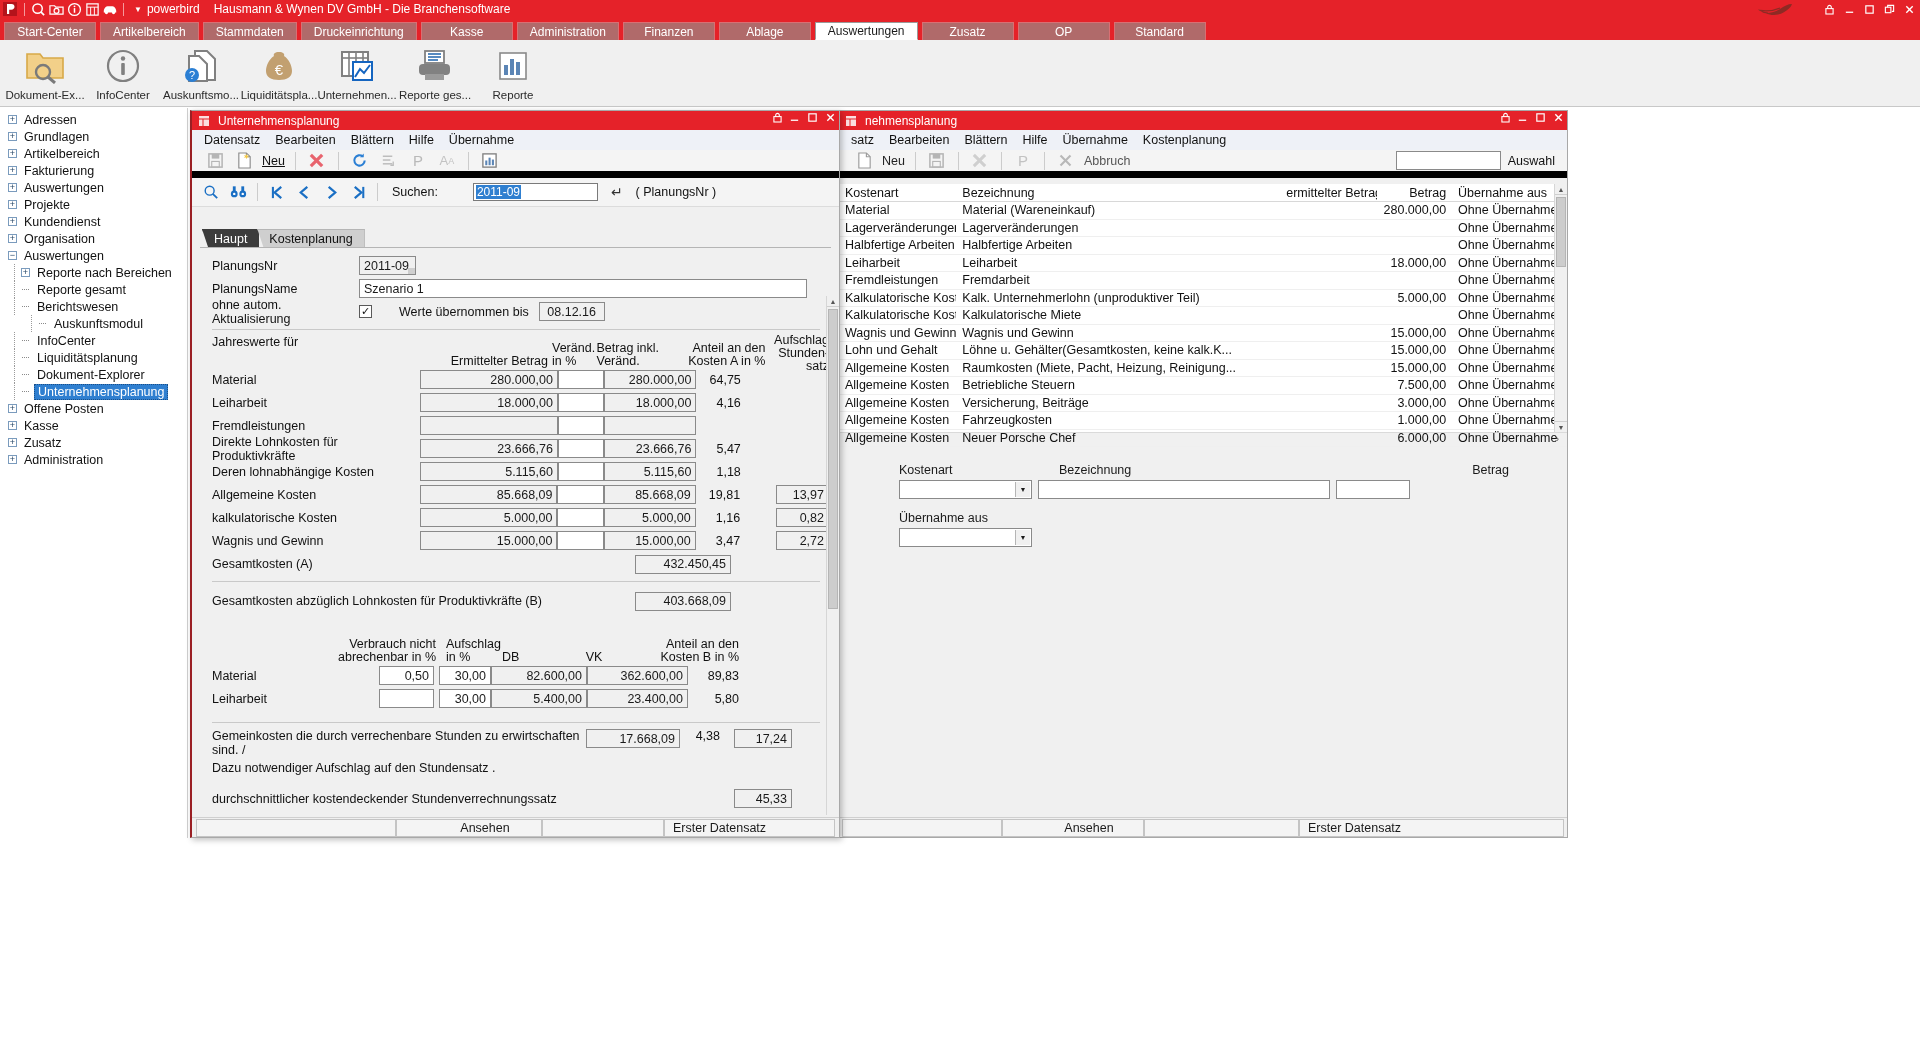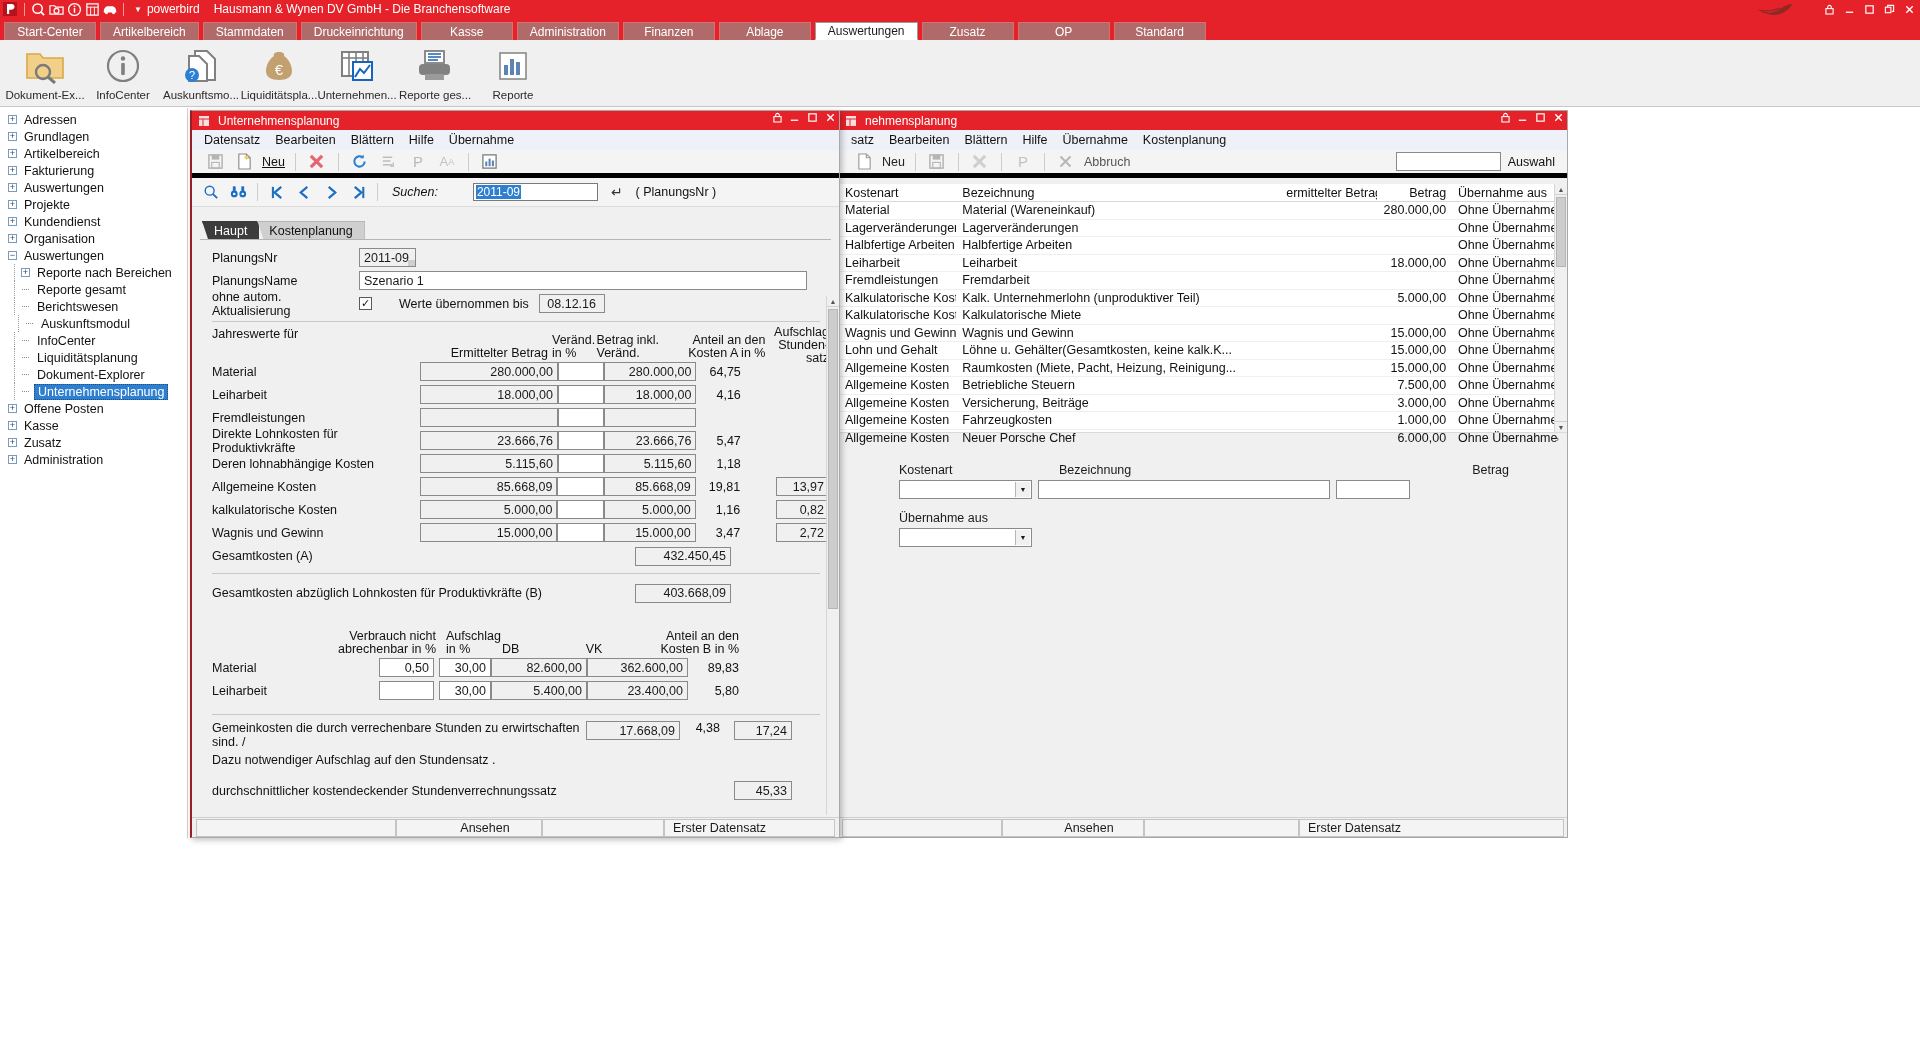--- a/index.html
+++ b/index.html
@@ -67,21 +67,21 @@
   .tdash:after{content:"";position:absolute;left:1px;top:4px;width:7px;height:1px;border-top:1px dotted #8a8a8a;}
   .tvline{ width:13px;height:17px;flex:0 0 auto;position:relative;}
   .tvline:after{content:"";position:absolute;left:6px;top:0;bottom:0;border-left:1px dotted #9a9a9a;}
   .tsel{ background:#2f7fd0; color:#fff; border:1px dotted #1a4f88;}
   
   .win{ position:absolute; background:#f0f0f0; border:1px solid #a8a8a8; }
   .win-title{ height:19px; background:#e52229; color:#fff; display:flex; align-items:center; padding-left:5px; font-size:12px;}
   .wt-ico{width:14px;height:14px;margin-right:7px;display:flex;align-items:center;justify-content:center;}
   .wt-btns{ position:absolute; right:3px; top:1px; display:flex; align-items:center; gap:7px; color:#fff; font-size:11px;}
   .wmenubar{ height:20px; background:#eef1f7; display:flex; align-items:center; padding-left:12px; gap:15px; font-size:12.5px; color:#111;}
-  .wtool{ height:28px; background:#f4f4f4; border-bottom:5px solid #000000; display:flex; align-items:center; padding-left:8px; gap:7px;}
+  .wtool{ height:28px; background:#f4f4f4; border-bottom:7px solid #000000; display:flex; align-items:center; padding-left:8px; gap:7px;}
   .tsep{ width:1px;height:18px;background:#cccccc;margin:0 3px;}
   .tbi{ width:22px;height:22px;display:flex;align-items:center;justify-content:center;}
   .tbi svg{display:block;}
   .wnav{ height:29px; background:#f4f4f4; display:flex; align-items:center; padding-left:8px; gap:5px; border-bottom:1px solid #dcdcdc;}
   .navi{ width:22px;height:22px;display:flex;align-items:center;justify-content:center;color:#1a6fc4;font-size:15px;font-weight:bold;}
   .lbl{ font-size:12.5px; color:#111;}
   .searchbox{ width:125px;height:18px;border:1px solid #7a7a7a;background:#fff;display:flex;align-items:center;padding:0 2px;}
   .searchsel{ background:#2f7fd0;color:#fff;font-size:12px;padding:0 1px;}
   
   .wtabs{ height:20px; display:flex; align-items:flex-end; padding-left:10px; background:#f0f0f0; gap:0px;}
@@ -336,21 +336,21 @@
     <div class="tnode" style="padding-left: 8px;">
       <span class="tvline"></span>
       <span class="tdash"></span>
       <span style="padding:0 3px;">Reporte gesamt</span>
     </div>
     <div class="tnode" style="padding-left: 8px;">
       <span class="tvline"></span>
       <span class="tdash"></span>
       <span style="padding:0 3px;">Berichtswesen</span>
     </div>
-    <div class="tnode" style="padding-left: 12px;">
+    <div class="tnode" style="padding-left: 25px;">
       <span class="tvline"></span>
       <span class="tdash"></span>
       <span style="padding:0 3px;">Auskunftsmodul</span>
     </div>
     <div class="tnode" style="padding-left: 8px;">
       <span class="tvline"></span>
       <span class="tdash"></span>
       <span style="padding:0 3px;">InfoCenter</span>
     </div>
     <div class="tnode" style="padding-left: 8px;">
@@ -741,29 +741,29 @@
           <polyline points="5,2 12,8 5,14" fill="none" stroke="#1a6fc4" stroke-width="2.4"></polyline>
         </svg>
     </span>
     <span class="navi">
       <svg width="17" height="15" viewBox="0 0 18 16">
           <polyline points="5,2 12,8 5,14" fill="none" stroke="#1a6fc4" stroke-width="2.4"></polyline>
           <rect x="13" y="2" width="2.2" height="12" fill="#1a6fc4"></rect>
         </svg>
     </span>
     <span class="tsep"></span>
-    <span class="lbl" style="margin-left:6px;font-style:italic;">Suchen:</span>
+    <span class="lbl" style="margin-left:6px;">Suchen:</span>
     <span class="searchbox" style="margin-left:30px;">
       <span class="searchsel">2011-09</span>
     </span>
     <span style="color:#333;font-size:14px;margin-left:8px;">↵</span>
     <span class="lbl" style="margin-left:8px;">( PlanungsNr )</span>
   </div>
 
-  <div class="wtabs" style="margin-top:12px;">
+  <div class="wtabs" style="margin-top:20px;">
     <div class="wtab on">Haupt</div>
     <div class="wtab" style="margin-left:-2px;">Kostenplanung</div>
   </div>
   <div style="height:1px;background:#b5b5b5;margin:0 8px 0 8px;"></div>
 
   <div style="padding:6px 10px 0 20px;position:relative;">
     <div class="frow">
       <span class="flabel" style="width:147px;">PlanungsNr</span>
       <span class="fin" style="width:57px;position:relative;">
         <span>2011-09</span>

